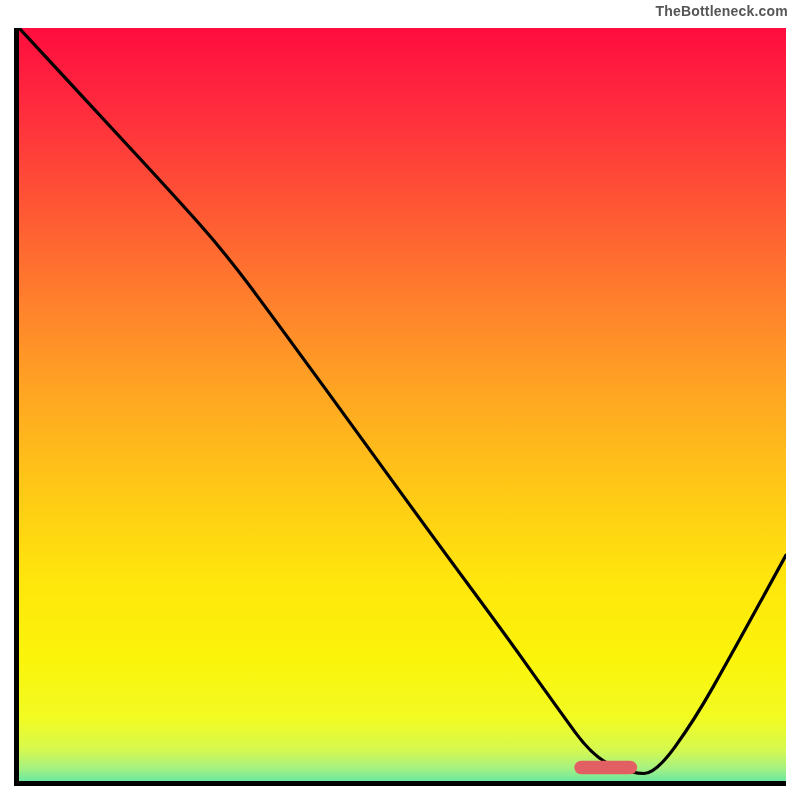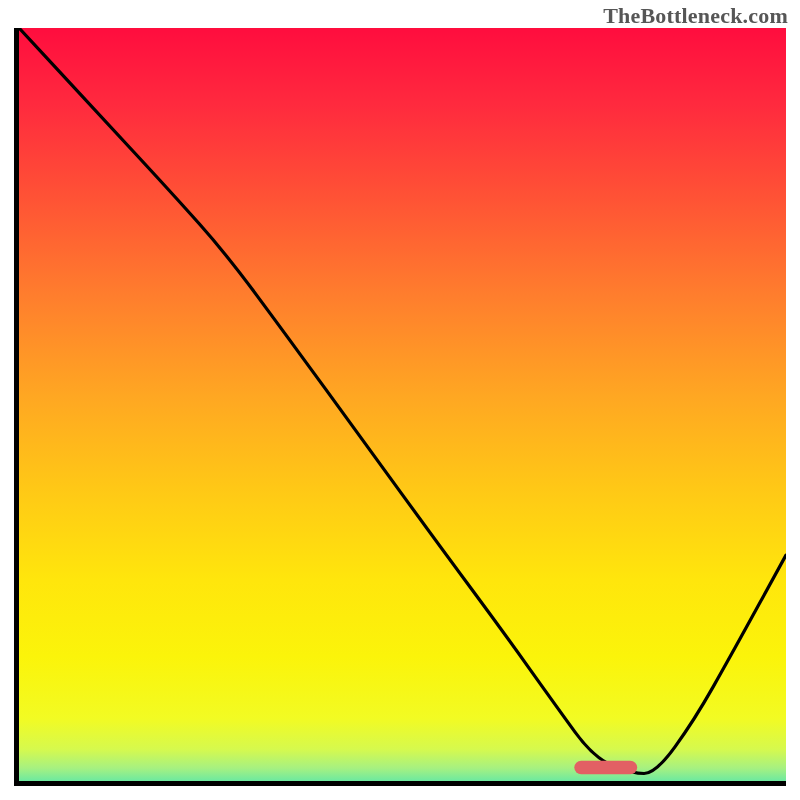--- a/index.html
+++ b/index.html
@@ -28,22 +28,22 @@
   }
   .gradient-bg {
     position: absolute;
     inset: 0;
     pointer-events: none;
   }
   .watermark {
     position: absolute;
     top: 3px;
     right: 12px;
-    font-family: Liberation Serif, serif;
-    font-size: 22px;
+    font-family: Liberation Sans, sans-serif;
+    font-size: 14px;
     font-weight: 600;
     color: #565656;
     letter-spacing: 0.2px;
   }
   svg.curve {
     position: absolute;
     inset: 0;
     width: 100%;
     height: 100%;
     overflow: visible;

